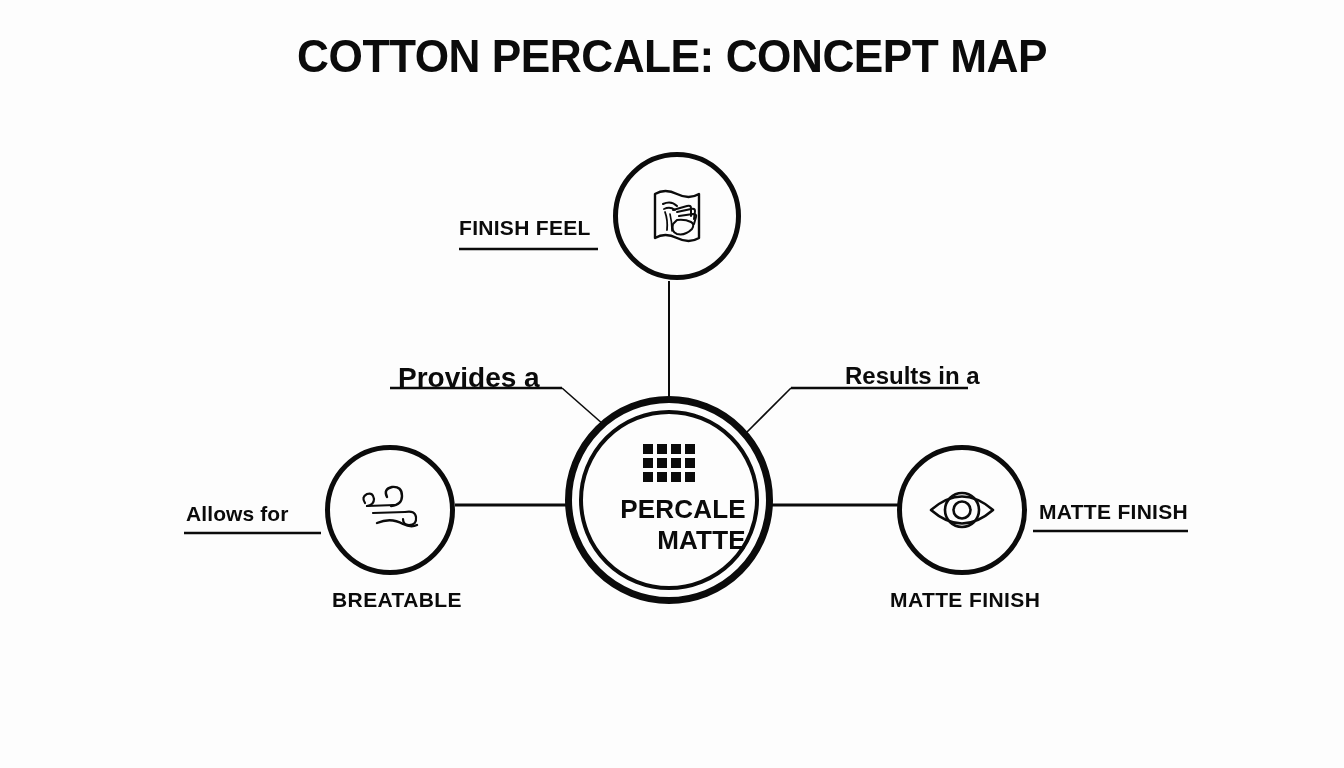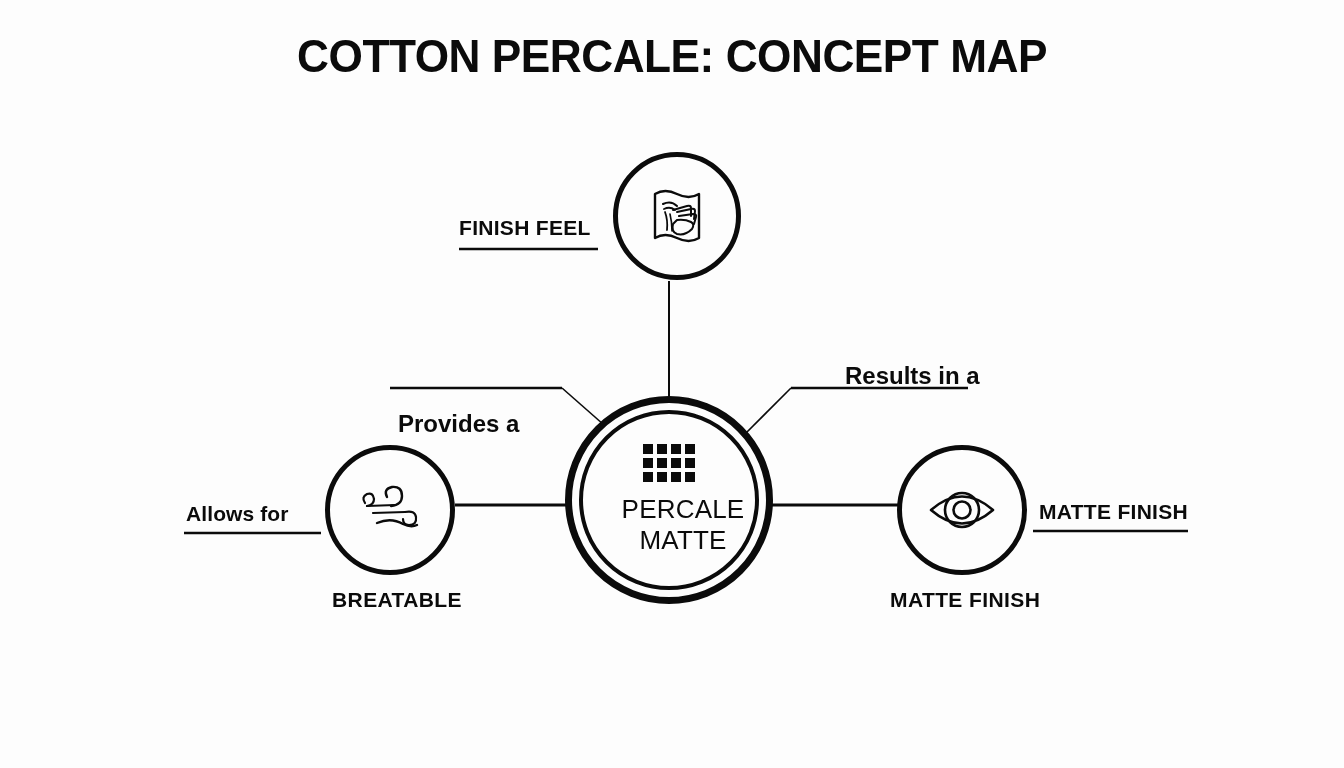--- a/index.html
+++ b/index.html
@@ -107,23 +107,23 @@
     grid-template-rows: repeat(3, 10px);
     gap: 4px;
     margin-bottom: 12px;
   }
   .weave-cell {
     width: 10px;
     height: 10px;
     background: #0b0b0b;
   }
   .center-label {
-    text-align: center;
+    text-align: right;
     font-size: 26px;
-    font-weight: normal;
+    font-weight: bold;
     line-height: 1.18;
     letter-spacing: 0.2px;
     color: #0b0b0b;
     margin-left: 28px;
   }
   
   .lbl {
     position: absolute;
     font-weight: bold;
     color: #0b0b0b;
@@ -155,22 +155,21 @@
   }
   .lbl-matte-bottom {
     left: 890px;
     top: 588px;
     font-size: 21px;
     letter-spacing: 0.4px;
   }
   .lbl-provides {
     left: 398px;
     top: 362px;
-    font-size: 24px;
-    margin-top: 48px;
+    font-size: 28px;
   }
   .lbl-results {
     left: 845px;
     top: 362px;
     font-size: 24px;
   }
 </style>
 </head>
 <body>
 

